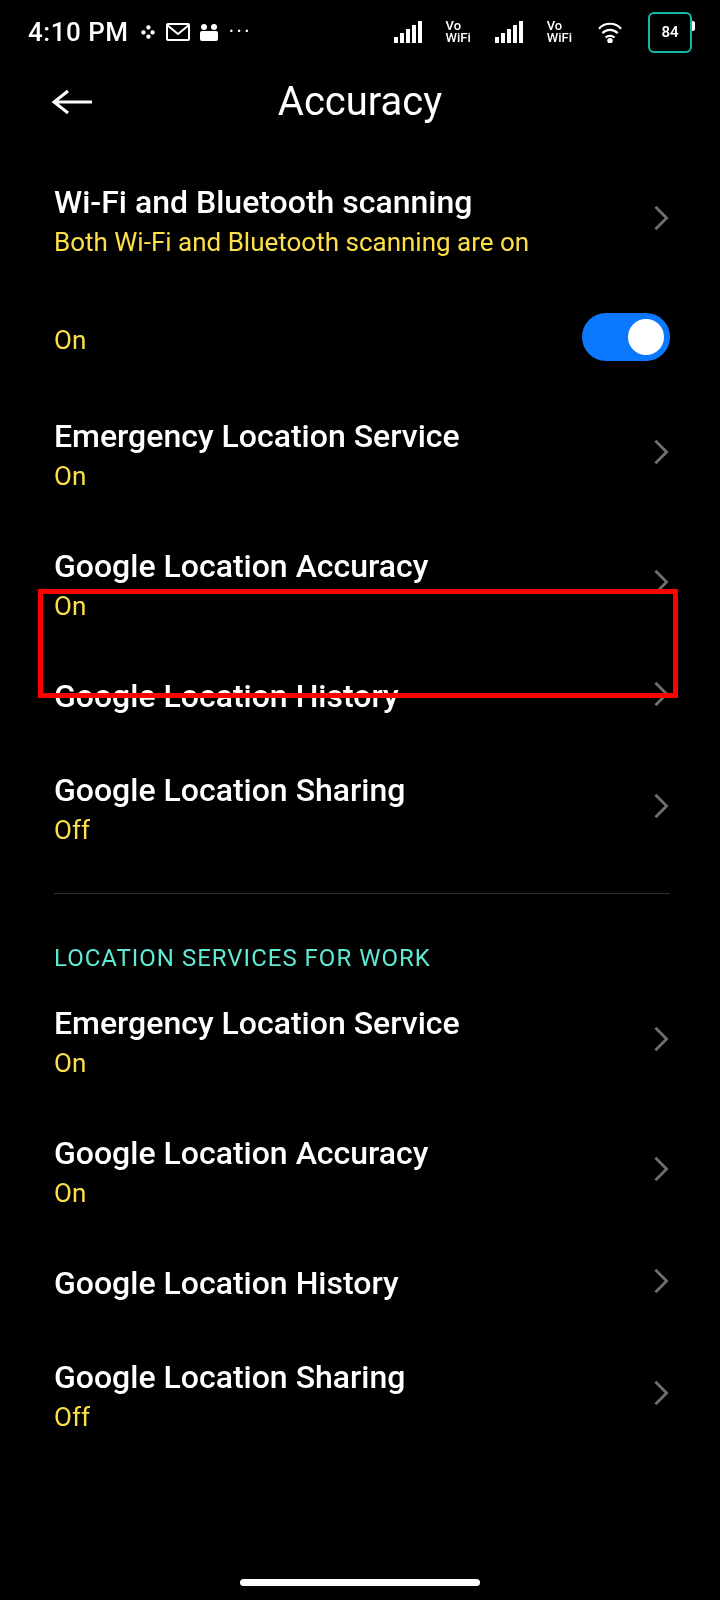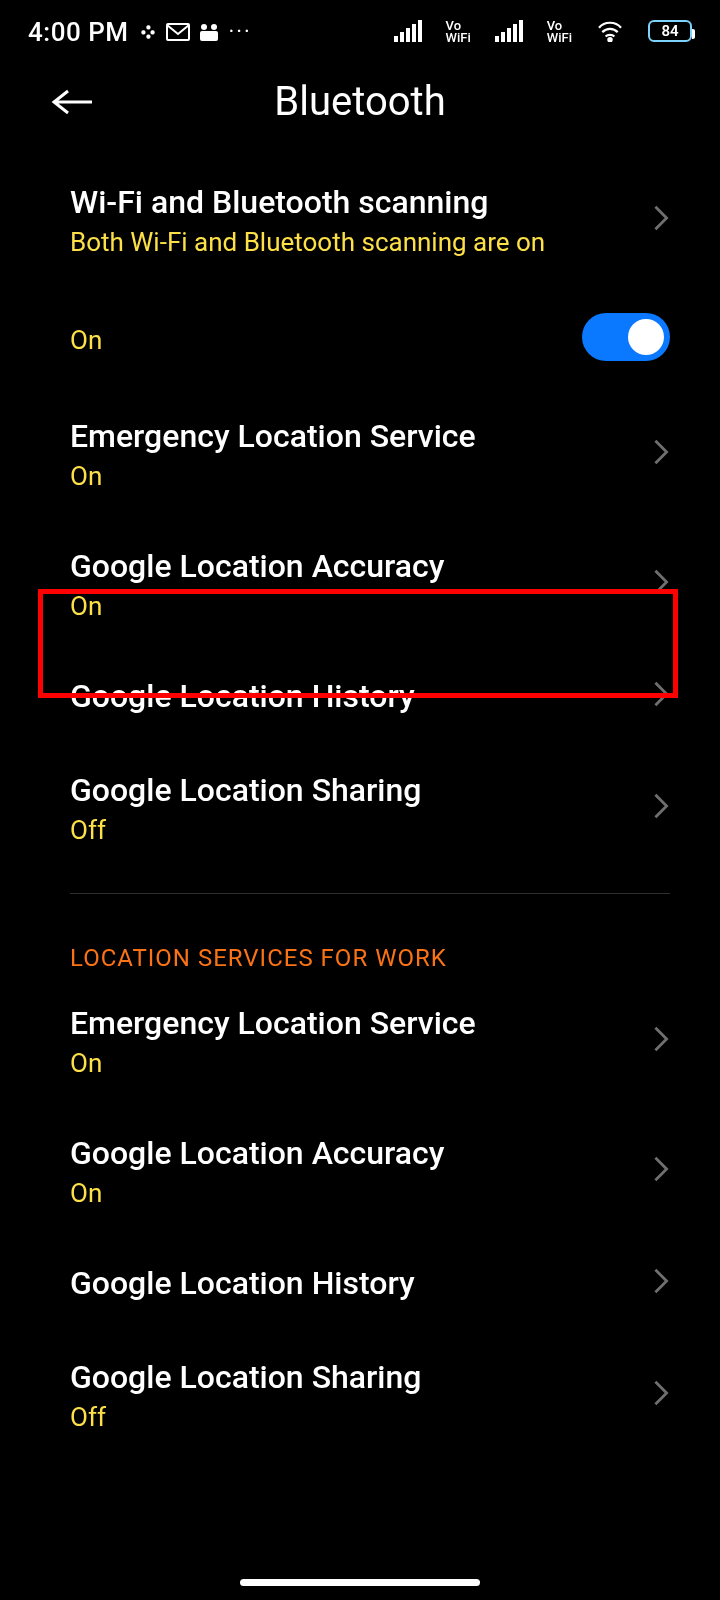--- a/index.html
+++ b/index.html
@@ -2,58 +2,58 @@
 <html><head>
   <meta charset="utf-8">
   <style>
     * { margin:0; padding:0; box-sizing:border-box; font-family: -apple-system, Roboto, "Segoe UI", sans-serif; }
     body { background:#000; color:#fff; width:720px; height:1600px; overflow:hidden; position:relative; }
     
     .status-bar { display:flex; justify-content:space-between; align-items:center; padding:10px 28px 4px 28px; height:58px; }
     .status-left { display:flex; align-items:center; gap:10px; }
     .status-time { font-size:26px; font-weight:500; letter-spacing:0.5px; }
     .status-icons-left { display:flex; align-items:center; gap:8px; }
-    .status-right { display:flex; align-items:flex-start; gap:24px; }
+    .status-right { display:flex; align-items:center; gap:24px; }
     .sb-icon { display:inline-flex; align-items:center; justify-content:center; }
     .dots { font-size:22px; letter-spacing:2px; line-height:1; }
     .sig { display:inline-flex; align-items:flex-end; gap:2px; }
     .sig span { width:4px; background:#fff; display:inline-block; }
     .sig span:nth-child(1){height:6px;} .sig span:nth-child(2){height:10px;} .sig span:nth-child(3){height:14px;} .sig span:nth-child(4){height:18px;} .sig span:nth-child(5){height:22px;}
     .vowifi { font-size:13px; line-height:0.9; text-align:left; font-weight:500; }
     .wifi-svg { width:28px; height:22px; }
-    .battery { border:2px solid #7dd3fc; border-radius:6px; width:44px; height:22px; display:flex; align-items:center; justify-content:center; font-size:15px; font-weight:600; position:relative; }
+    .battery { border:2px solid #14b8a6; border-radius:6px; width:44px; height:41px; display:flex; align-items:center; justify-content:center; font-size:15px; font-weight:600; position:relative; }
     .battery::after { content:""; position:absolute; right:-5px; top:7px; width:3px; height:10px; background:#fff; border-radius:0 2px 2px 0; }
     
     .title-bar { display:flex; align-items:center; padding:20px 50px 30px 50px; }
     .back-btn { width:50px; height:40px; display:flex; align-items:center; }
     .page-title { flex:1; text-align:center; font-size:40px; font-weight:400; margin-left:-50px; }
     
-    .list { padding: 0 0 0 0; margin-left: 16px; }
+    .list { padding: 0 0 0 0; }
     .item { display:flex; align-items:center; padding:28px 50px 28px 54px; }
     .item-text { flex:1; }
     .item-title { font-size:32px; font-weight:500; color:#fff; }
     .item-sub { font-size:26px; color:#fde047; margin-top:6px; }
     .chev { color:#6f6f6f; }
     .chev svg { width:18px; height:28px; }
     
     .toggle { width:88px; height:48px; background:#0a78ff; border-radius:24px; position:relative; }
     .toggle .thumb { position:absolute; right:6px; top:6px; width:36px; height:36px; background:#fff; border-radius:50%; }
     .divider { height:1px; background:#2d2d2d; margin:20px 50px 10px 54px; }
-    .section-header { font-size:24px; color:#f97316; padding:40px 50px 4px 54px; letter-spacing:1px; }
+    .section-header { font-size:24px; color:#5eead4; padding:40px 50px 4px 54px; letter-spacing:1px; }
     
     .highlight { position:absolute; border:5px solid #ff0000; pointer-events:none; }
     
     .home-ind { position:absolute; bottom:14px; left:50%; transform:translateX(-50%); width:240px; height:7px; background:#fff; border-radius:4px; }
   </style>
 </head>
 <body>
 
 <div class="status-bar">
   <div class="status-left">
-    <span class="status-time">4:00 PM</span>
+    <span class="status-time">4:10 PM</span>
     <div class="status-icons-left">
       <span class="sb-icon">
         <svg width="20" height="20" viewBox="0 0 24 24" fill="#fff">
             <rect x="4" y="10" width="5" height="5" rx="2"></rect>
             <rect x="10" y="4" width="5" height="5" rx="2"></rect>
             <rect x="15" y="10" width="5" height="5" rx="2"></rect>
             <rect x="10" y="15" width="5" height="5" rx="2"></rect>
           </svg>
       </span>
       <span class="sb-icon">
@@ -102,21 +102,21 @@
       </span>
   </div>
 </div>
 
 <div class="title-bar">
   <div class="back-btn">
     <svg width="44" height="30" viewBox="0 0 44 30" fill="none" stroke="#fff" stroke-width="3">
         <path d="M18 4 L4 15 L18 26 M4 15 L42 15"></path>
       </svg>
   </div>
-  <div class="page-title">Bluetooth</div>
+  <div class="page-title">Accuracy</div>
 </div>
 
 <div class="list">
 
   <div class="item">
     <div class="item-text">
       <div class="item-title">Wi-Fi and Bluetooth scanning</div>
       <div class="item-sub">Both Wi-Fi and Bluetooth scanning are on</div>
     </div>
     <span class="chev"><svg viewBox="0 0 12 20" fill="none" stroke="#6f6f6f" stroke-width="2">

